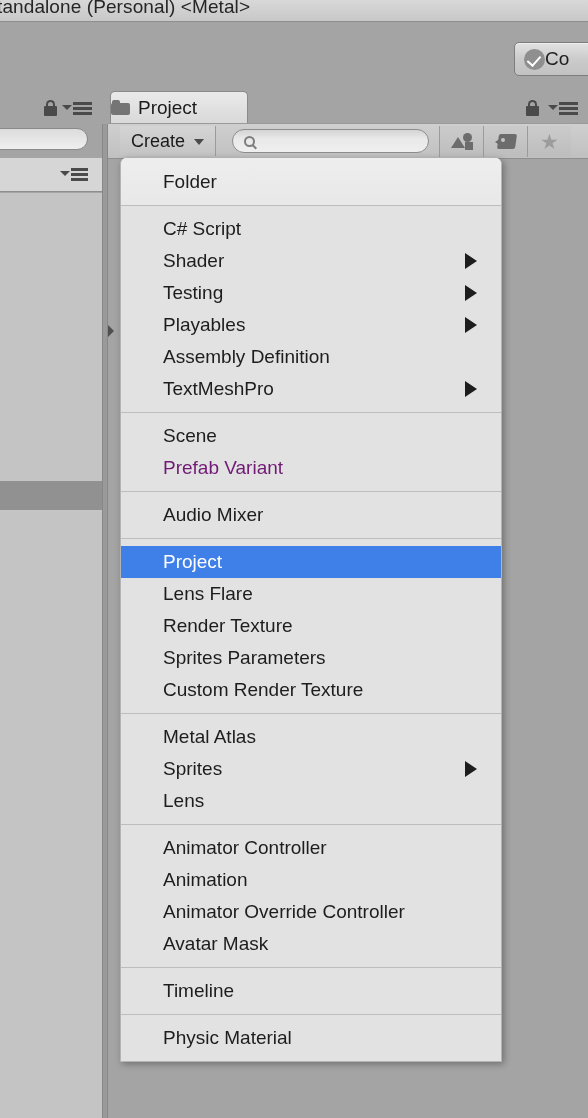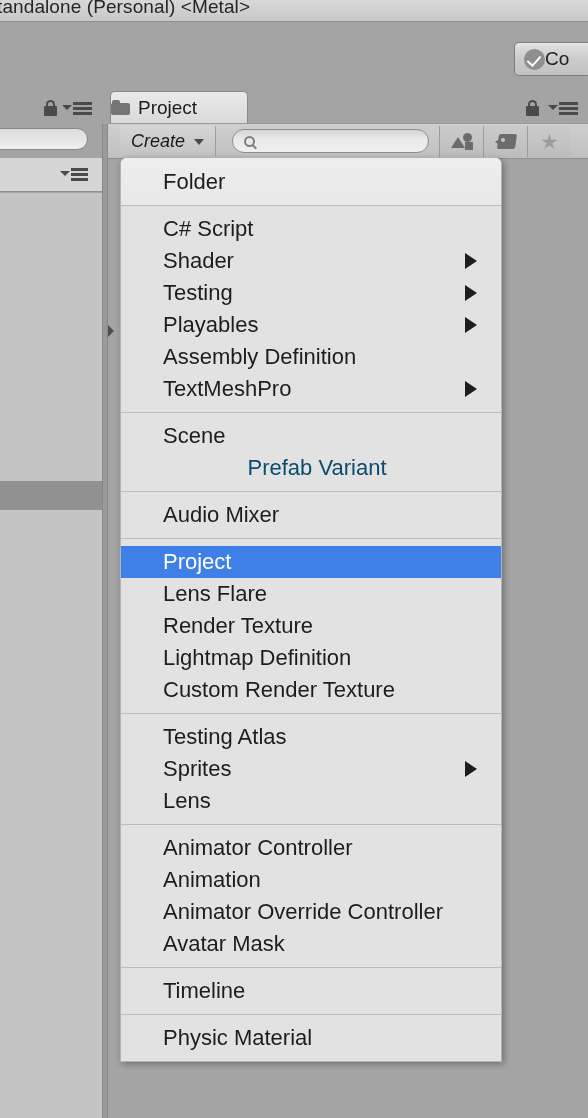--- a/index.html
+++ b/index.html
@@ -238,21 +238,20 @@
   }
   .create-btn {
     position: absolute;
     left: 120px; top: 126px;
     width: 96px; height: 30px;
     background: linear-gradient(to bottom, #d5d5d5, #c3c3c3);
     border-right: 1px solid #9b9b9b;
     display: flex;
     align-items: center;
     padding-left: 11px;
-    font-style: italic;
   }
   .create-label {
     font-size: 18px;
     color: #1b1b1b;
   }
   .create-caret {
     width: 0; height: 0;
     border-left: 5px solid transparent;
     border-right: 5px solid transparent;
     border-top: 6px solid #4a4a4a;
@@ -378,25 +377,25 @@
   }
   .menu-pad { padding-top: 7px; padding-bottom: 7px; }
 
   .menu-item {
     position: relative;
     height: 32px;
     display: flex;
     align-items: center;
     padding-left: 42px;
     padding-right: 30px;
-    font-size: 22px;
+    font-size: 19px;
     color: #1d1d1d;
     white-space: nowrap;
   }
-  .menu-item.disabled { color: #0c4a6e; justify-content: center; }
+  .menu-item.disabled { color: #701a75; }
   .menu-item.selected { background: #3f7fe8; color: #ffffff; }
   .menu-item .arrow {
     position: absolute;
     right: 24px;
     width: 0; height: 0;
     border-top: 8px solid transparent;
     border-bottom: 8px solid transparent;
     border-left: 12px solid #1d1d1d;
   }
 </style>
@@ -543,30 +542,30 @@
         <div class="menu-item selected">
           <span>Project</span>
         </div>
         <div class="menu-item">
           <span>Lens Flare</span>
         </div>
         <div class="menu-item">
           <span>Render Texture</span>
         </div>
         <div class="menu-item">
-          <span>Lightmap Definition</span>
+          <span>Sprites Parameters</span>
         </div>
         <div class="menu-item">
           <span>Custom Render Texture</span>
         </div>
       </div>
       <div class="menu-sep"></div>
       <div class="menu-section menu-pad">
         <div class="menu-item">
-          <span>Testing Atlas</span>
+          <span>Metal Atlas</span>
         </div>
         <div class="menu-item">
           <span>Sprites</span>
           <span class="arrow"></span>
         </div>
         <div class="menu-item">
           <span>Lens</span>
         </div>
       </div>
       <div class="menu-sep"></div>

